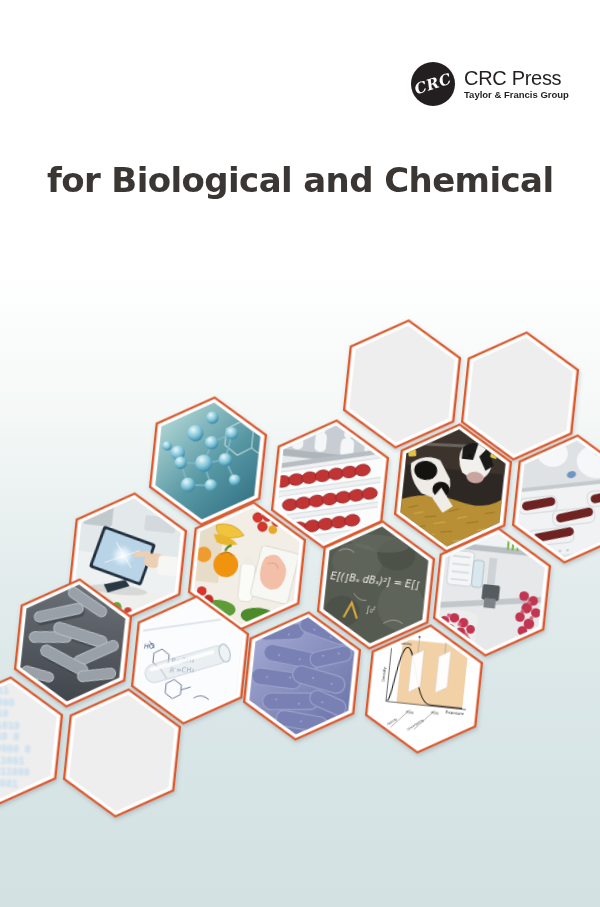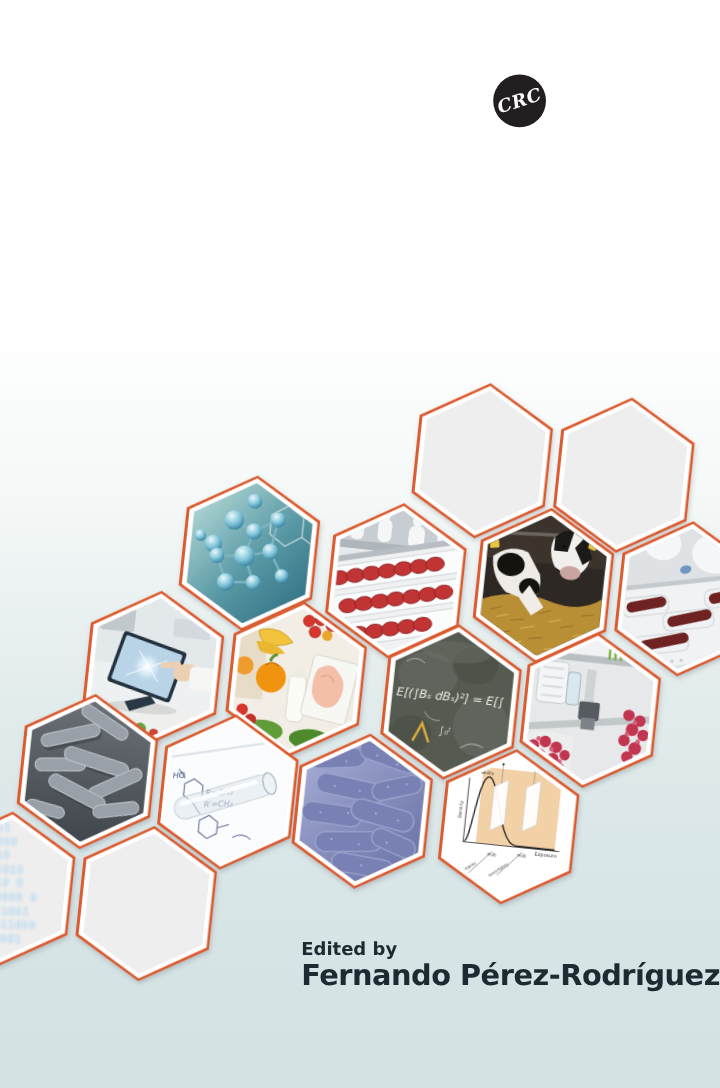--- a/index.html
+++ b/index.html
@@ -67,23 +67,28 @@
 </style>
 </head>
 <body>
 
 <div class="cover">
 
   <div class="brand">
     <div class="logo-circle">
       <span>CRC</span>
     </div>
+    <div class="brand-text">
+      <div class="brand-name">CRC Press</div>
+      <div class="brand-tagline">Taylor &amp; Francis Group</div>
+    </div>
   </div>
 
   <h1 class="title">
+    <span>for Biological and Chemical</span>
   </h1>
 
   <div class="collage">
 
     <div class="hex" style="left:402px;top:384px;">
       <div class="b hx"></div>
         <div class="w hx"></div>
         <div class="p hx sc-greenhouse"></div>
     </div>
 
@@ -559,18 +564,14 @@
     </div>
 
     <div class="hex" style="left:122px;top:753px;">
       <div class="b hx"></div>
         <div class="w hx"></div>
       <div class="p hx sc-raspberries"></div>
     </div>
 
   </div>
 
-  <div class="editor">
-    <div class="lbl">Edited by</div>
-    <div class="nm">Fernando Pérez-Rodríguez</div>
-  </div>
 
 </div>
 
 </body></html>

